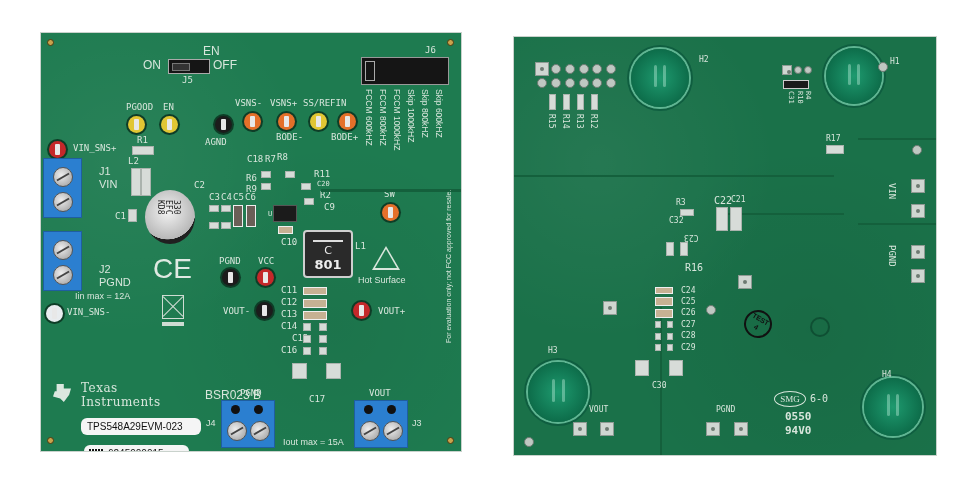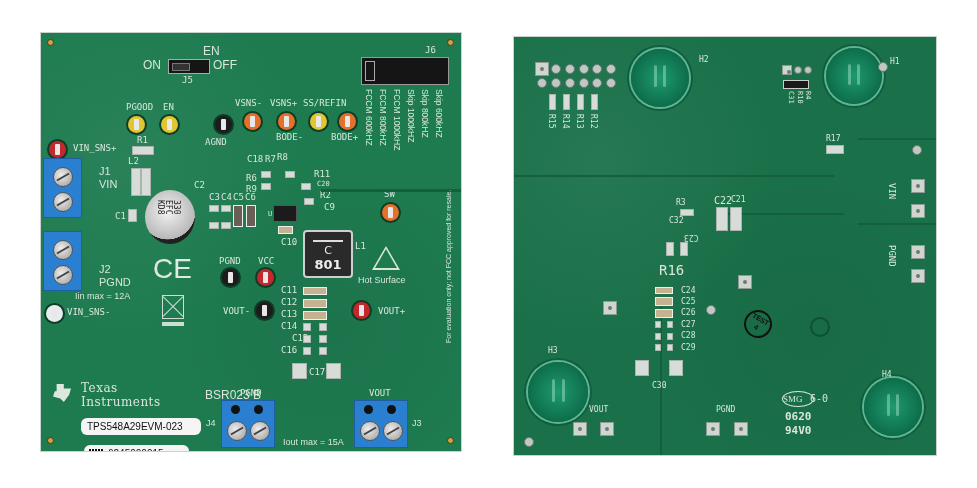--- a/index.html
+++ b/index.html
@@ -192,21 +192,21 @@
   <div class="smd" style="left:262px;top:266px;width:22px;height:7px"></div>
   <div class="smd" style="left:262px;top:278px;width:22px;height:7px"></div>
   <div class="pad" style="left:262px;top:290px;width:6px;height:6px"></div>
   <div class="pad" style="left:278px;top:290px;width:6px;height:6px"></div>
   <div class="pad" style="left:262px;top:302px;width:6px;height:6px"></div>
   <div class="pad" style="left:278px;top:302px;width:6px;height:6px"></div>
   <div class="pad" style="left:262px;top:314px;width:6px;height:6px"></div>
   <div class="pad" style="left:278px;top:314px;width:6px;height:6px"></div>
   <div class="pad" style="left:251px;top:330px;width:13px;height:14px"></div>
   <div class="pad" style="left:285px;top:330px;width:13px;height:14px"></div>
-  <div class="silk" style="left:268px;top:335px">C17</div>
+  <div class="silk" style="left:268px;top:362px">C17</div>
 
   <div class="silk sans" style="left:164px;top:356px;font-size:12px">BSR023 B</div>
 
   <div style="position:absolute;left:12px;top:351px;width:18px;height:18px;background:#dbe7df;clip-path:polygon(20% 0,60% 0,60% 25%,100% 25%,90% 60%,60% 100%,40% 80%,0 70%,10% 40%,20% 40%)"></div>
   <div class="silk" style="left:40px;top:349px;font-family:'DejaVu Serif',serif;font-size:12px;letter-spacing:0.5px">Texas</div>
   <div class="silk" style="left:40px;top:363px;font-family:'DejaVu Serif',serif;font-size:12px;letter-spacing:0.5px">Instruments</div>
 
   <div class="label" style="left:40px;top:385px;width:108px;font-size:10px">TPS548A29EVM-023</div>
   <div class="label" style="left:43px;top:412px;width:75px;padding-left:24px;font-size:10px">
     <span style="position:absolute;left:5px;top:4px;width:14px;height:12px;background:repeating-linear-gradient(90deg,#111 0 2px,#fff 2px 3px)"></span>
@@ -293,21 +293,21 @@
   <div class="silk" style="left:162px;top:162px;font-size:8px">R3</div>
   <div class="pad" style="left:166px;top:172px;width:12px;height:5px"></div>
   <div class="silk" style="left:200px;top:159px;font-size:10px">C22</div>
   <div class="silk" style="left:217px;top:159px;font-size:8px">C21</div>
   <div class="pad" style="left:202px;top:170px;width:10px;height:22px"></div>
   <div class="pad" style="left:216px;top:170px;width:10px;height:22px"></div>
   <div class="silk" style="left:155px;top:180px;font-size:8px">C32</div>
   <div class="silk" style="left:170px;top:196px;font-size:8px;transform:rotate(180deg)">C23</div>
   <div class="pad" style="left:152px;top:205px;width:6px;height:12px"></div>
   <div class="pad" style="left:166px;top:205px;width:6px;height:12px"></div>
-  <div class="silk" style="left:145px;top:226px;font-size:14px">R16</div>
+  <div class="silk" style="left:171px;top:226px;font-size:10px">R16</div>
   <div class="sqpad" style="left:224px;top:238px"></div>
   <div class="sqpad" style="left:89px;top:264px"></div>
   <div class="via" style="left:192px;top:268px"></div>
 
   <div class="silk" style="left:167px;top:250px;font-size:8px">C24</div>
   <div class="silk" style="left:167px;top:261px;font-size:8px">C25</div>
   <div class="silk" style="left:167px;top:272px;font-size:8px">C26</div>
   <div class="silk" style="left:167px;top:284px;font-size:8px">C27</div>
   <div class="silk" style="left:167px;top:295px;font-size:8px">C28</div>
   <div class="silk" style="left:167px;top:307px;font-size:8px">C29</div>
@@ -332,17 +332,17 @@
 
   <div class="silk" style="left:75px;top:369px;font-size:8px">VOUT</div>
   <div class="sqpad" style="left:59px;top:385px"></div>
   <div class="sqpad" style="left:86px;top:385px"></div>
   <div class="silk" style="left:202px;top:369px;font-size:8px">PGND</div>
   <div class="sqpad" style="left:192px;top:385px"></div>
   <div class="sqpad" style="left:220px;top:385px"></div>
   <div class="via" style="left:10px;top:400px"></div>
   <div class="via" style="left:364px;top:25px"></div>
 
-  <div style="position:absolute;left:268px;top:354px;width:30px;height:14px;border:1px solid #d8e6dc;border-radius:50%;color:#d8e6dc;font-size:9px;font-family:'Liberation Serif',serif;line-height:14px">SMG</div>
+  <div style="position:absolute;left:260px;top:354px;width:30px;height:14px;border:1px solid #d8e6dc;border-radius:50%;color:#d8e6dc;font-size:9px;font-family:'Liberation Serif',serif;text-align:center;line-height:14px">SMG</div>
   <div class="silk" style="left:296px;top:357px;font-size:10px">6-0</div>
-  <div class="silk" style="left:271px;top:374px;font-size:11px;font-weight:bold">0620</div>
+  <div class="silk" style="left:271px;top:374px;font-size:11px;font-weight:bold">0550</div>
   <div class="silk" style="left:271px;top:388px;font-size:11px;font-weight:bold">94V0</div>
 </div>
 
 </body></html>

